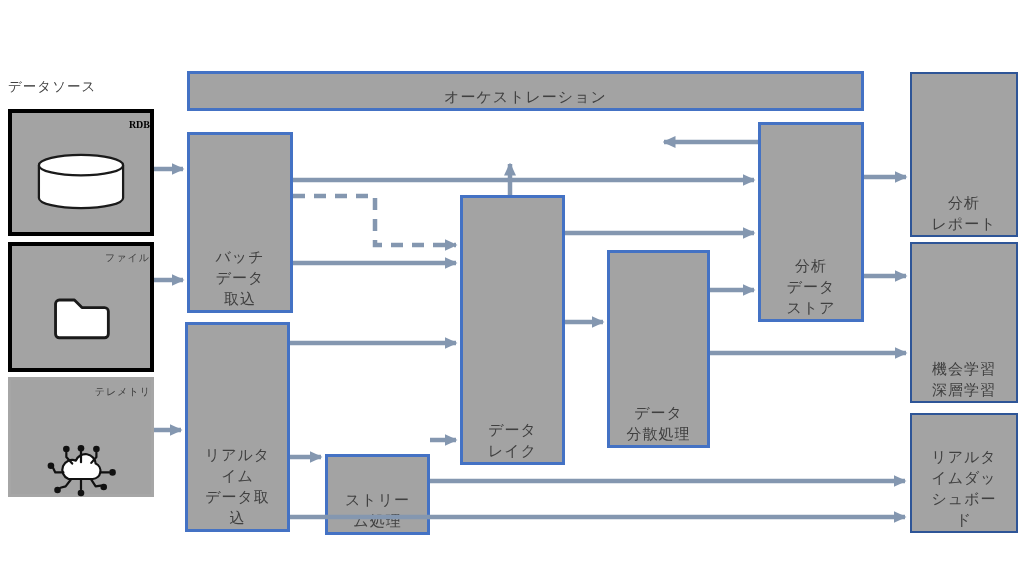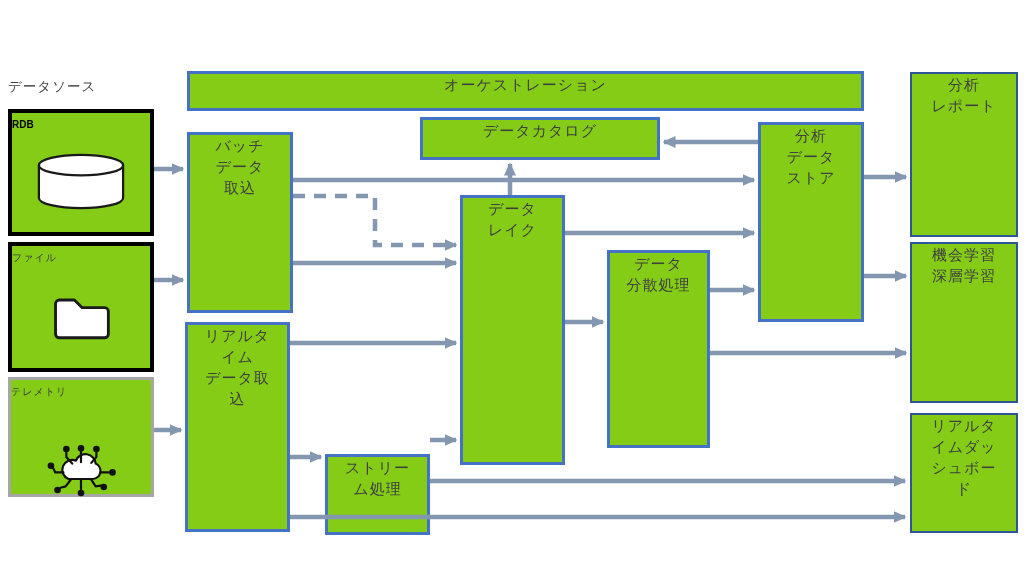--- a/index.html
+++ b/index.html
@@ -1,22 +1,22 @@
 <!DOCTYPE html>
 <html><head>
 <meta charset="utf-8">
 <style>
   html,body{margin:0;padding:0;background:#fff;}
   #canvas{
     position:relative;width:1024px;height:576px;background:#ffffff;overflow:hidden;
     font-family:"Liberation Sans","DejaVu Sans",sans-serif;
   }
   .node{
-    position:absolute;box-sizing:border-box;background:#84cc16;
-    display:flex;align-items:flex-start;justify-content:center;
+    position:absolute;box-sizing:border-box;background:#a3a3a3;
+    display:flex;align-items:flex-end;justify-content:center;font-family:Liberation Serif, serif;
   }
   .blue{border:3px solid #4472C4;}
   .blue-thin{border:2px solid #2E5597;}
   .black{border:4px solid #000000;}
   .gray{border:3px solid #A6A6A6;gap:36px;}
   .label{
     color:#404040;font-size:15px;line-height:1.4;text-align:center;
     white-space:pre-line;letter-spacing:1px;
   }
   .src{flex-direction:column;justify-content:flex-start;padding-top:5px;}
@@ -81,23 +81,20 @@
           <circle cx="81" cy="71" r="4.5"></circle>
         </g>
       </svg>
     </span>
   </div>
 
   <div class="node blue" style="left:187px;top:71px;width:677px;height:40px;">
     <span class="label">オーケストレーション</span>
   </div>
 
-  <div class="node blue" style="left:420px;top:117px;width:240px;height:43px;">
-    <span class="label">データカタログ</span>
-  </div>
 
   <div class="node blue" style="left:187px;top:132px;width:106px;height:181px;">
     <span class="label">バッチ
 データ
 取込</span>
   </div>
 
   <div class="node blue" style="left:185px;top:322px;width:105px;height:210px;">
     <span class="label">リアルタ
 イム

